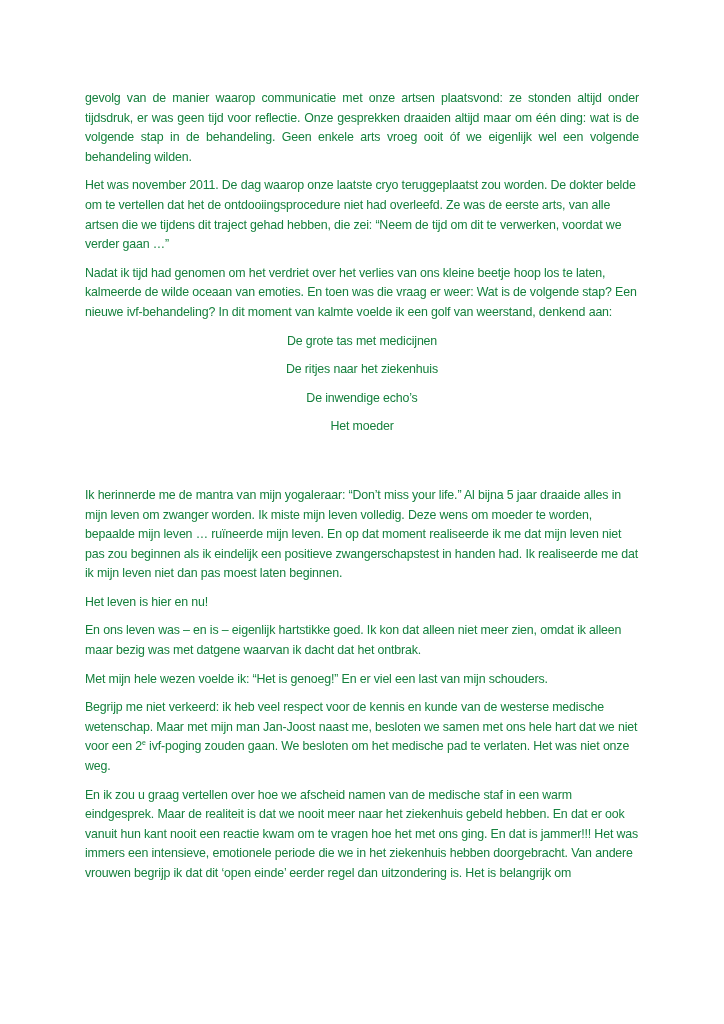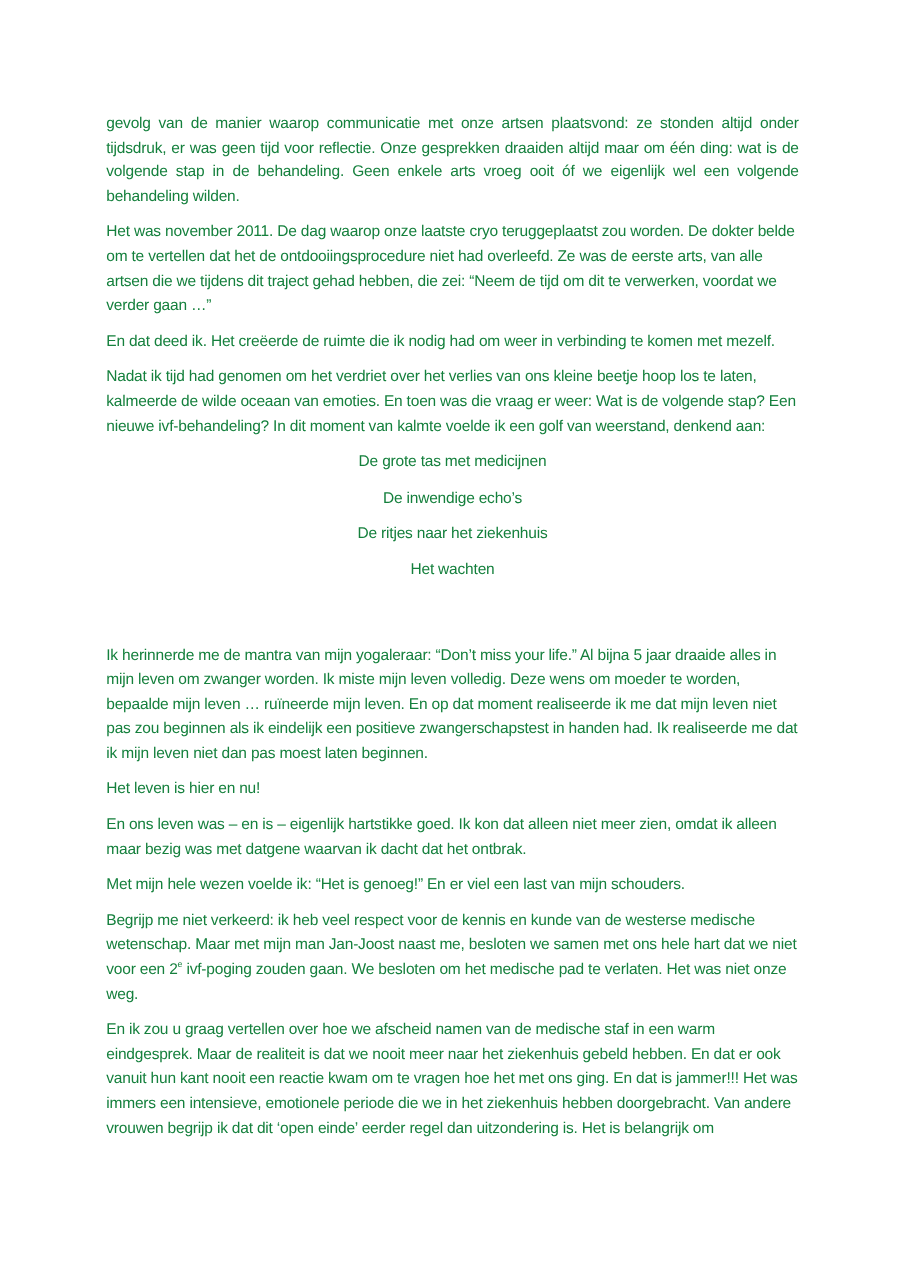--- a/index.html
+++ b/index.html
@@ -15,28 +15,27 @@
   .item { margin: 0 0 9px 0; text-align: center; }
   .gap { height: 40px; }
   sup { font-size: 7px; line-height: 0; }
 </style>
 </head>
 <body>
 
 <div class="page">
   <p class="p j">gevolg van de manier waarop communicatie met onze artsen plaatsvond: ze stonden altijd onder tijdsdruk, er was geen tijd voor reflectie. Onze gesprekken draaiden altijd maar om één ding: wat is de volgende stap in de behandeling. Geen enkele arts vroeg ooit óf we eigenlijk wel een volgende behandeling wilden.</p>
   <p class="p">Het was november 2011. De dag waarop onze laatste cryo teruggeplaatst zou worden. De dokter belde om te vertellen dat het de ontdooiingsprocedure niet had overleefd. Ze was de eerste arts, van alle artsen die we tijdens dit traject gehad hebben, die zei: “Neem de tijd om dit te verwerken, voordat we verder gaan …”</p>
-  <p class="p">En dat deed ik. Het creëerde de ruimte die ik nodig had om weer in verbinding te komen met mezelf.</p>
   <p class="p">Nadat ik tijd had genomen om het verdriet over het verlies van ons kleine beetje hoop los te laten, kalmeerde de wilde oceaan van emoties. En toen was die vraag er weer: Wat is de volgende stap? Een nieuwe ivf-behandeling? In dit moment van kalmte voelde ik een golf van weerstand, denkend aan:</p>
 
   <div>
     <p class="item">De grote tas met medicijnen</p>
+    <p class="item">De ritjes naar het ziekenhuis</p>
     <p class="item">De inwendige echo’s</p>
-    <p class="item">De ritjes naar het ziekenhuis</p>
-    <p class="item">Het wachten</p>
+    <p class="item">Het moeder</p>
   </div>
 
   <div class="gap"></div>
 
   <p class="p">Ik herinnerde me de mantra van mijn yogaleraar: “Don’t miss your life.” Al bijna 5 jaar draaide alles in mijn leven om zwanger worden. Ik miste mijn leven volledig. Deze wens om moeder te worden, bepaalde mijn leven … ruïneerde mijn leven. En op dat moment realiseerde ik me dat mijn leven niet pas zou beginnen als ik eindelijk een positieve zwangerschapstest in handen had. Ik realiseerde me dat ik mijn leven niet dan pas moest laten beginnen.</p>
   <p class="p">Het leven is hier en nu!</p>
   <p class="p">En ons leven was – en is – eigenlijk hartstikke goed. Ik kon dat alleen niet meer zien, omdat ik alleen maar bezig was met datgene waarvan ik dacht dat het ontbrak.</p>
   <p class="p">Met mijn hele wezen voelde ik: “Het is genoeg!” En er viel een last van mijn schouders.</p>
   <p class="p"><span>Begrijp me niet verkeerd: ik heb veel respect voor de kennis en kunde van de westerse medische wetenschap. Maar met mijn man Jan-Joost naast me, besloten we samen met ons hele hart dat we niet voor een 2</span><sup>e</sup><span> ivf-poging zouden gaan. We besloten om het medische pad te verlaten. Het was niet onze weg.</span></p>
   <p class="p">En ik zou u graag vertellen over hoe we afscheid namen van de medische staf in een warm eindgesprek. Maar de realiteit is dat we nooit meer naar het ziekenhuis gebeld hebben. En dat er ook vanuit hun kant nooit een reactie kwam om te vragen hoe het met ons ging. En dat is jammer!!! Het was immers een intensieve, emotionele periode die we in het ziekenhuis hebben doorgebracht. Van andere vrouwen begrijp ik dat dit ‘open einde’ eerder regel dan uitzondering is. Het is belangrijk om</p>

